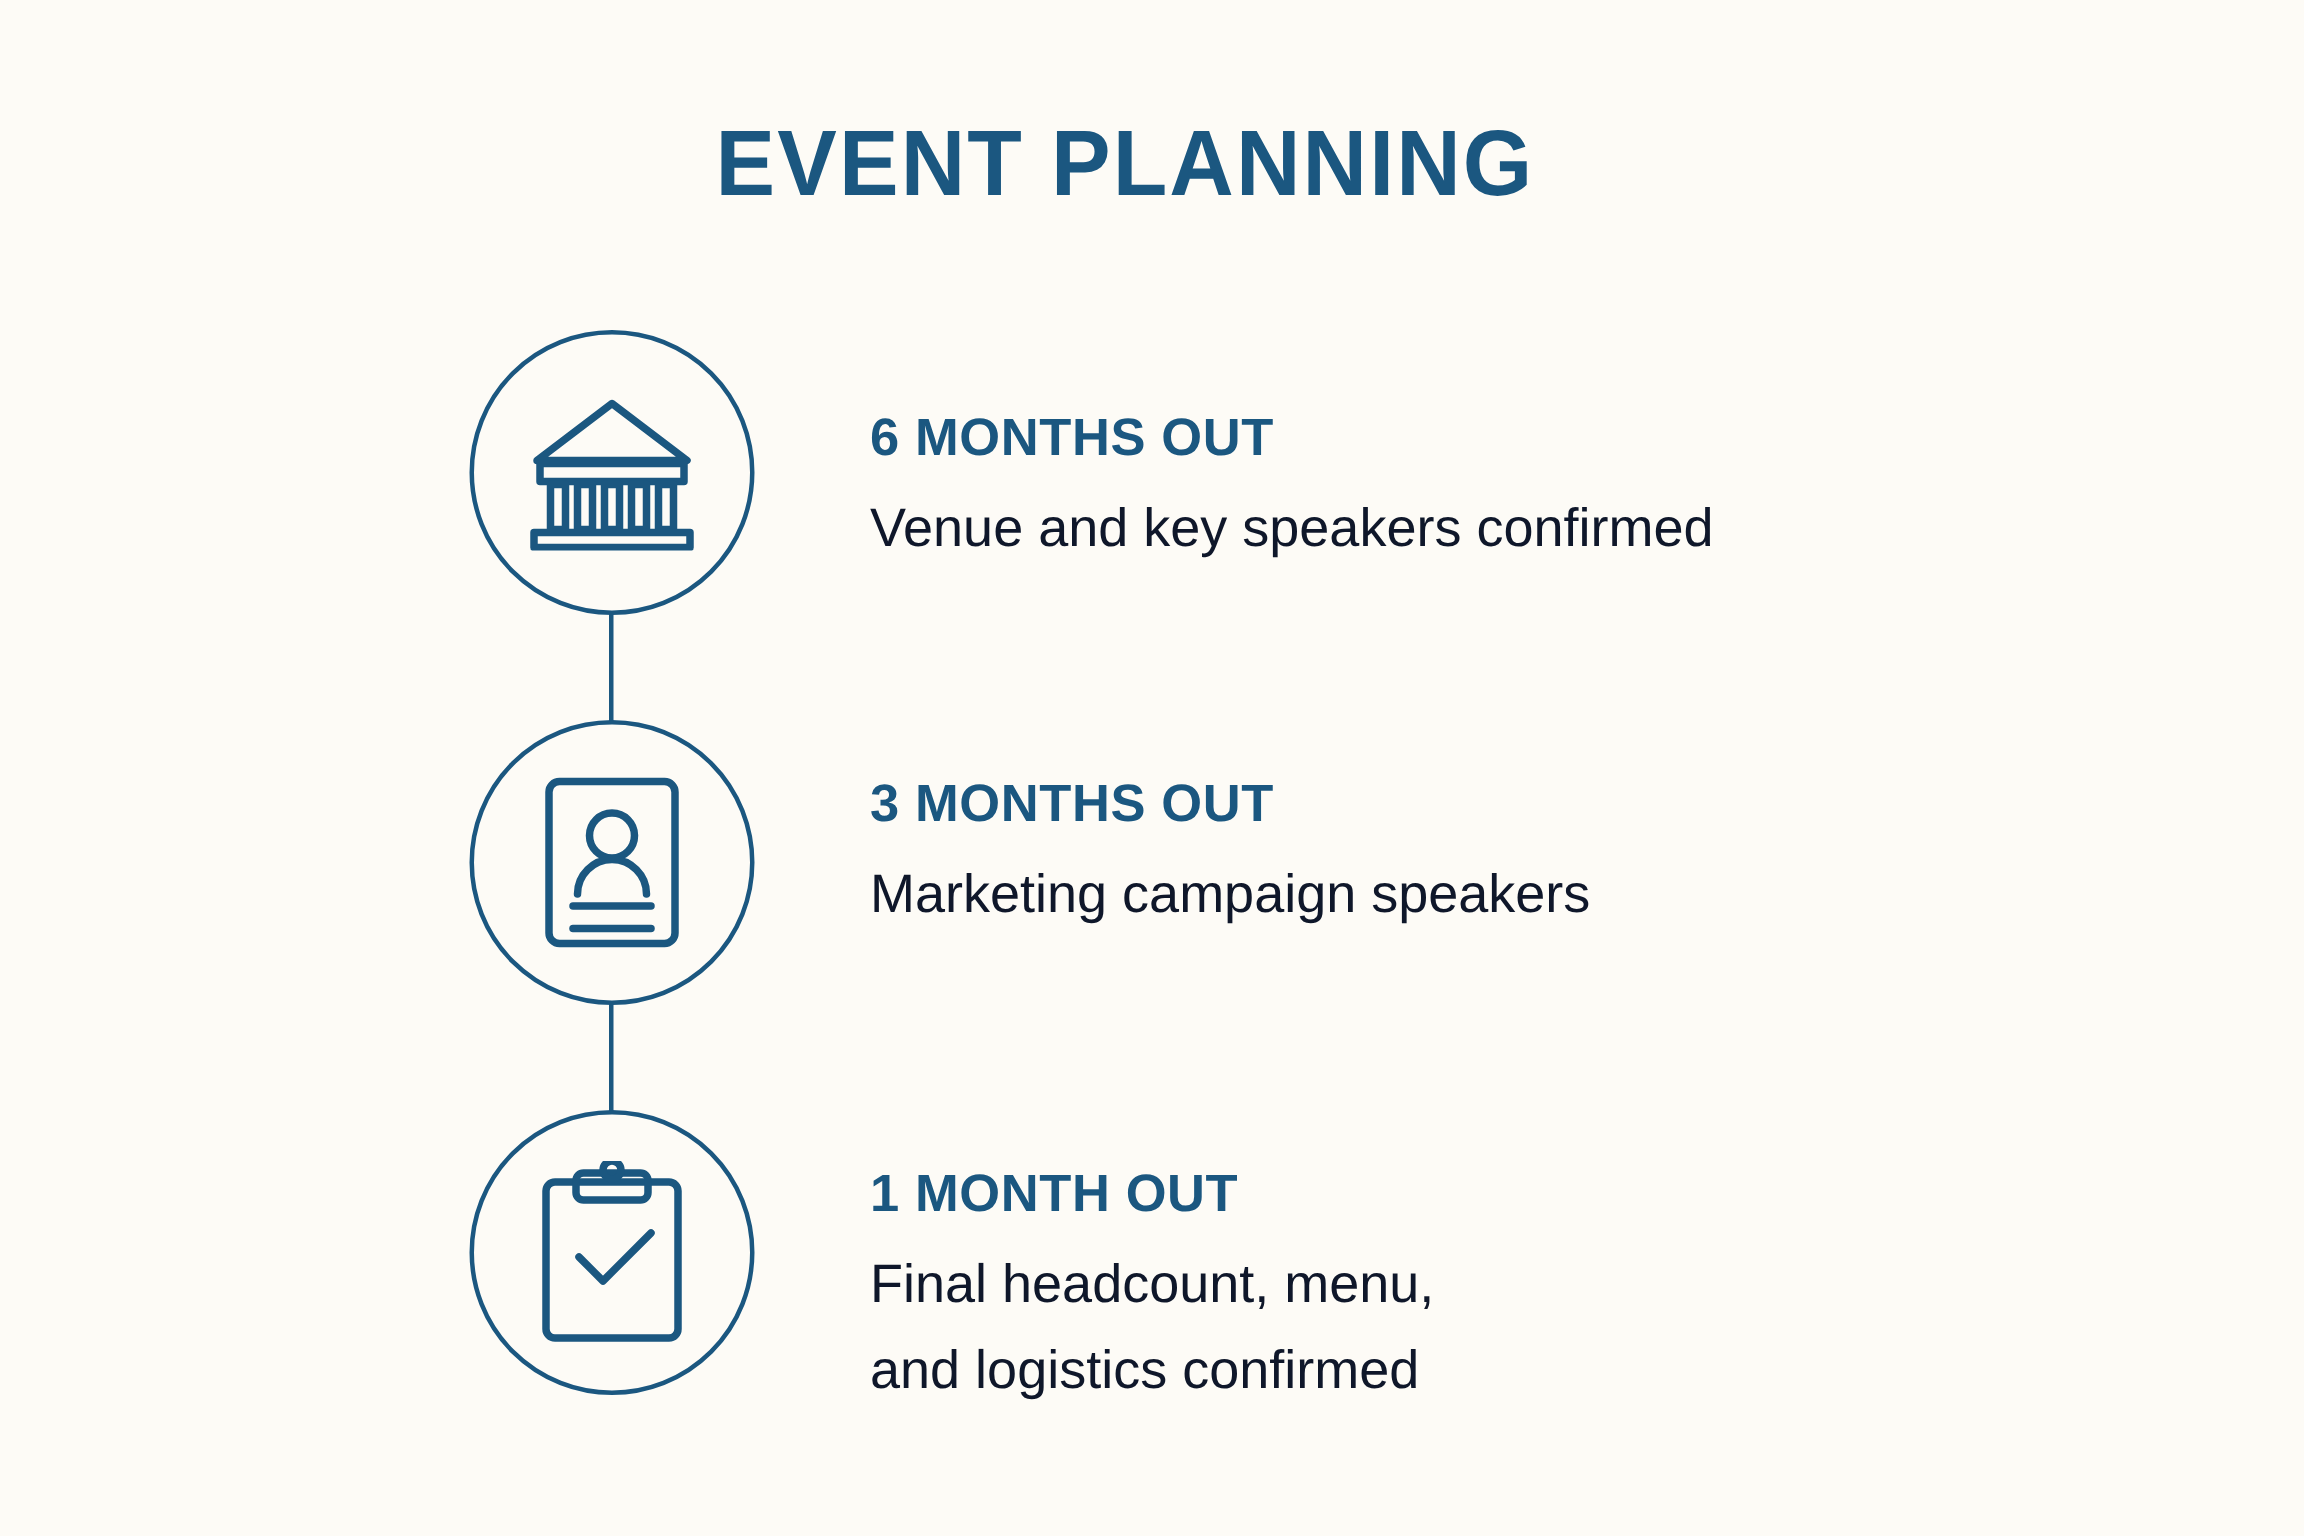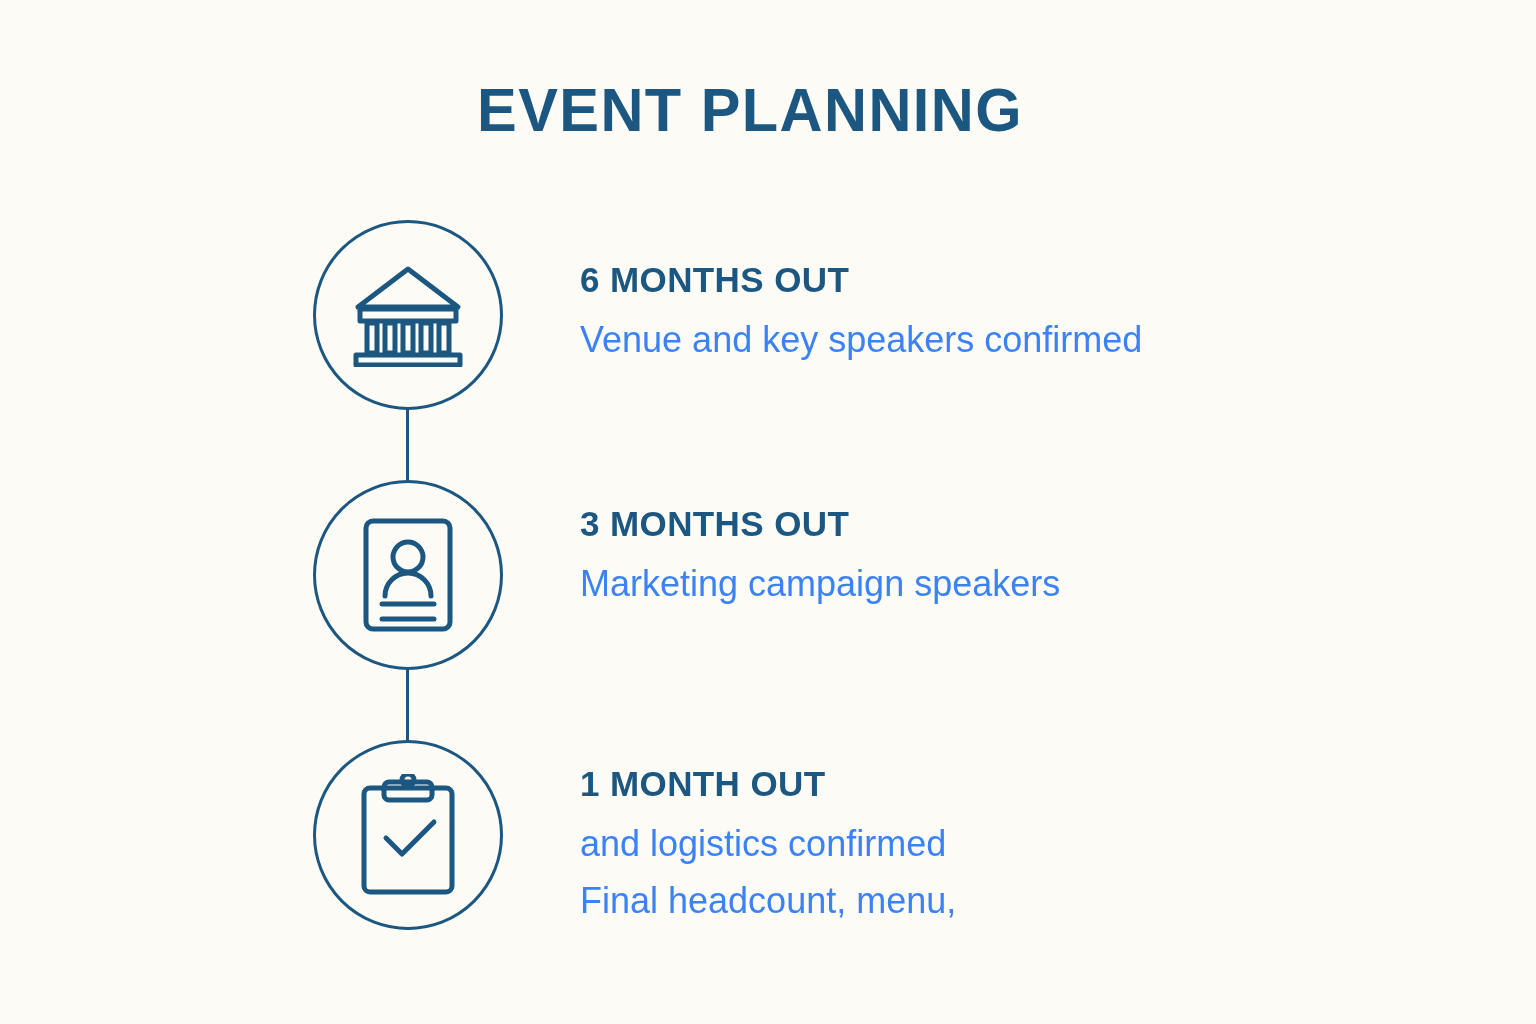--- a/index.html
+++ b/index.html
@@ -101,27 +101,27 @@
   .step-1 .step-text { top: 38px; }
   .step-2 .step-text { top: 22px; }
   .step-3 .step-text { top: 22px; }
 
   .step-heading {
     color: #1b5780;
     font-size: 35px;
     font-weight: bold;
     letter-spacing: 0.4px;
     line-height: 1.05;
-    margin: 4px 0 12px 0;
+    margin: 16px 0 12px 0;
     white-space: nowrap;
     font-family: "Liberation Sans", "DejaVu Sans", sans-serif;
   }
 
   .step-desc {
-    color: #3b82f6;
+    color: #0f172a;
     font-size: 36px;
     font-weight: normal;
     line-height: 57px;
     margin: 0;
     font-family: "Liberation Sans", "DejaVu Sans", sans-serif;
   }
   .step-desc div { white-space: nowrap; }
 </style>
 </head>
 <body>
@@ -185,20 +185,20 @@
             <rect x="6" y="14" width="88" height="104" rx="6" ry="6"></rect>
             <rect x="26" y="8" width="48" height="18" rx="5" ry="5"></rect>
             <circle cx="50" cy="6" r="6"></circle>
             <polyline points="28,64 44,80 76,48"></polyline>
           </g>
         </svg>
       </div>
       <div class="step-text">
         <div class="step-heading">1 MONTH OUT</div>
         <div class="step-desc">
+          <div>Final headcount, menu,</div>
           <div>and logistics confirmed</div>
-          <div>Final headcount, menu,</div>
         </div>
       </div>
     </div>
 
   </div>
 </div>
 
 </body></html>

